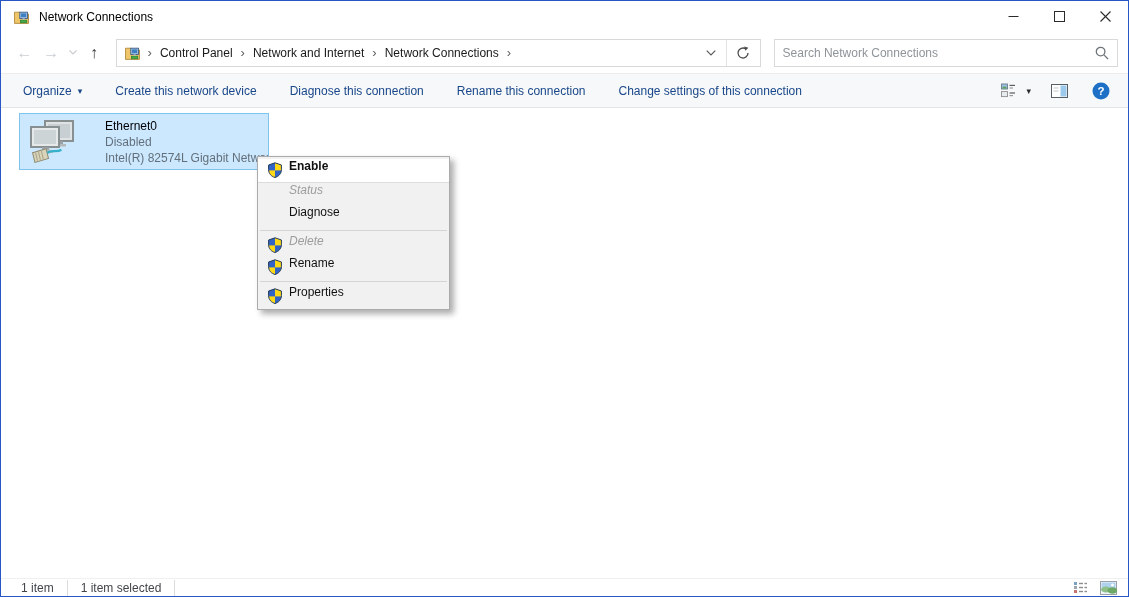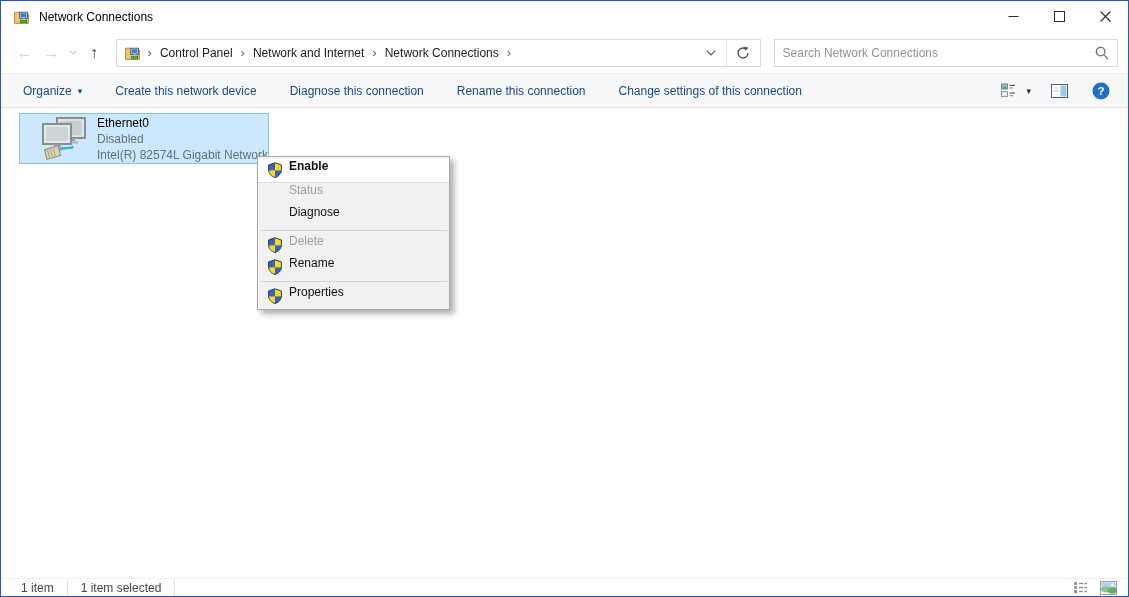--- a/index.html
+++ b/index.html
@@ -41,32 +41,32 @@
   .cmd-item .drop-tri { font-size:9px; margin-left:6px; color:#19478a; }
   .cmd-right { margin-left:auto; display:flex; align-items:center; }
   .icon-btn { display:flex; align-items:center; justify-content:center; height:26px; padding:0 4px; }
   .views-btn { margin-right:12px; }
   .views-btn .drop-tri { font-size:9px; color:#2a2a2a; margin-left:7px; }
   .preview-btn { margin-right:16px; }
 
   
   .content { flex:1; background:#fff; }
 
-  .conn-tile { position:absolute; left:18px; top:112px; width:250px; height:51px; background:#cce8ff; border:1px solid #7fc3ee; display:flex; align-items:center; padding-left:20px; cursor:default; }
+  .conn-tile { position:absolute; left:18px; top:112px; width:250px; height:57px; background:#cce8ff; border:1px solid #7fc3ee; display:flex; align-items:center; padding-left:8px; cursor:default;gap:20px; }
   .conn-tile .dev-icon { width:48px; height:44px; flex:none; }
   .conn-text { margin-left:9px; overflow:hidden; }
   .conn-text .l1 { color:#000; line-height:16px; }
   .conn-text .l2, .conn-text .l3 { color:#63707b; line-height:16px; white-space:nowrap; overflow:hidden; }
 
   
   .context-menu { position:absolute; left:256px; top:155px; width:193px; background:#f1f1f1; border:1px solid #ababab; box-shadow:4px 4px 6px rgba(0,0,0,0.32); padding:2px 0; z-index:10; }
   .mi { position:relative; height:22px; display:flex; padding-left:31px; color:#111; cursor:default; }
   .mi .shield { position:absolute; left:9px; top:3px; width:16px; height:16px; }
   .mi.default { background:#fff; font-weight:bold; height:24px; border-bottom:1px solid #dcdcdc; }
-  .mi.disabled { color:#9d9d9d; }
+  .mi.disabled { color:#9d9d9d;font-style:italic; }
   .menu-sep { height:1px; background:#d4d4d4; margin:3px 2px; }
 
   
   .statusbar { height:18px; flex:none; display:flex; align-items:center; padding:0 8px 0 20px; color:#42454a; background:#fff; border-top:1px solid #f0f0f0; font-size:12px; }
   .sb-div { width:1px; height:16px; background:#dcdcdc; margin:0 13px; }
   .sb-right { margin-left:auto; display:flex; align-items:center; }
   .sb-view-btn { width:24px; height:24px; display:flex; align-items:center; justify-content:center; margin-left:4px; }
 </style>
 </head>
 <body>

